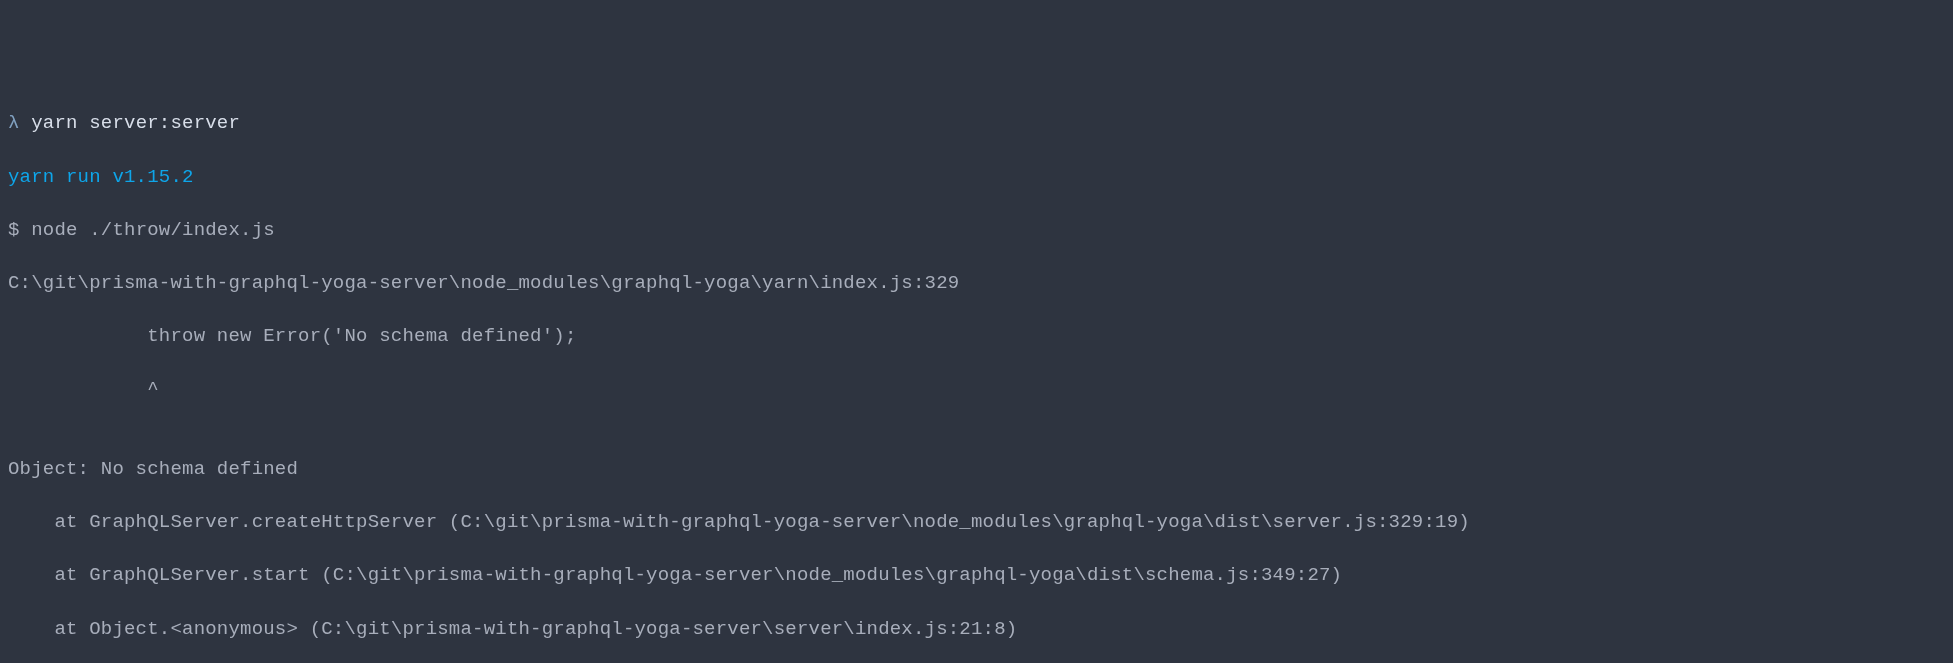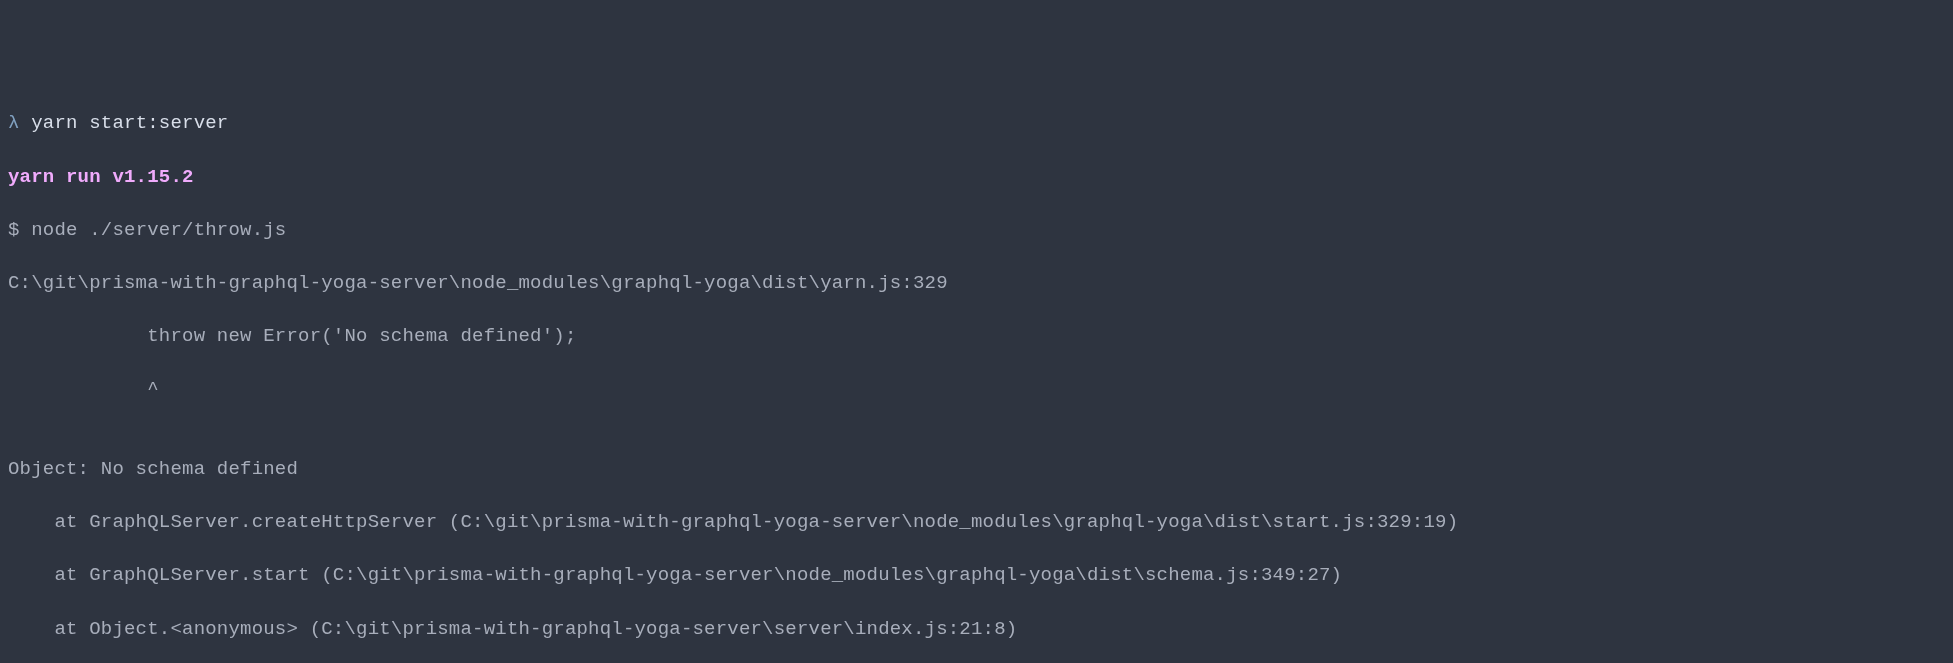--- a/index.html
+++ b/index.html
@@ -17,44 +17,43 @@
       white-space: pre;
       letter-spacing: 0.2px;
     }
     .line {
       display: block;
     }
     .prompt-lambda {
       color: #81a1c1;
     }
     .yarn-run {
-      color: #f0abfc;
-      font-weight: bold;
+      color: #0ea5e9;
     }
     .faded {
       color: #a8aebb;
     }
     .cmd {
       color: #d8dee9;
     }
   </style>
 </head>
 <body>
 
 
 
-<div class="line"><span class="prompt-lambda">λ</span><span class="cmd"> yarn start:server</span></div>
+<div class="line"><span class="prompt-lambda">λ</span><span class="cmd"> yarn server:server</span></div>
 <div class="line yarn-run">yarn run v1.15.2</div>
-<div class="line"><span class="faded">$</span><span class="faded"> node ./server/throw.js</span></div>
-<div class="line faded">C:\git\prisma-with-graphql-yoga-server\node_modules\graphql-yoga\dist\yarn.js:329</div>
+<div class="line"><span class="faded">$</span><span class="faded"> node ./throw/index.js</span></div>
+<div class="line faded">C:\git\prisma-with-graphql-yoga-server\node_modules\graphql-yoga\yarn\index.js:329</div>
 <div class="line faded">            throw new Error('No schema defined');</div>
 <div class="line faded">            ^</div>
 <div class="line"></div>
 <div class="line faded">Object: No schema defined</div>
-<div class="line faded">    at GraphQLServer.createHttpServer (C:\git\prisma-with-graphql-yoga-server\node_modules\graphql-yoga\dist\start.js:329:19)</div>
+<div class="line faded">    at GraphQLServer.createHttpServer (C:\git\prisma-with-graphql-yoga-server\node_modules\graphql-yoga\dist\server.js:329:19)</div>
 <div class="line faded">    at GraphQLServer.start (C:\git\prisma-with-graphql-yoga-server\node_modules\graphql-yoga\dist\schema.js:349:27)</div>
 <div class="line faded">    at Object.&lt;anonymous&gt; (C:\git\prisma-with-graphql-yoga-server\server\index.js:21:8)</div>
 
 
 
 
 
 
 
 

